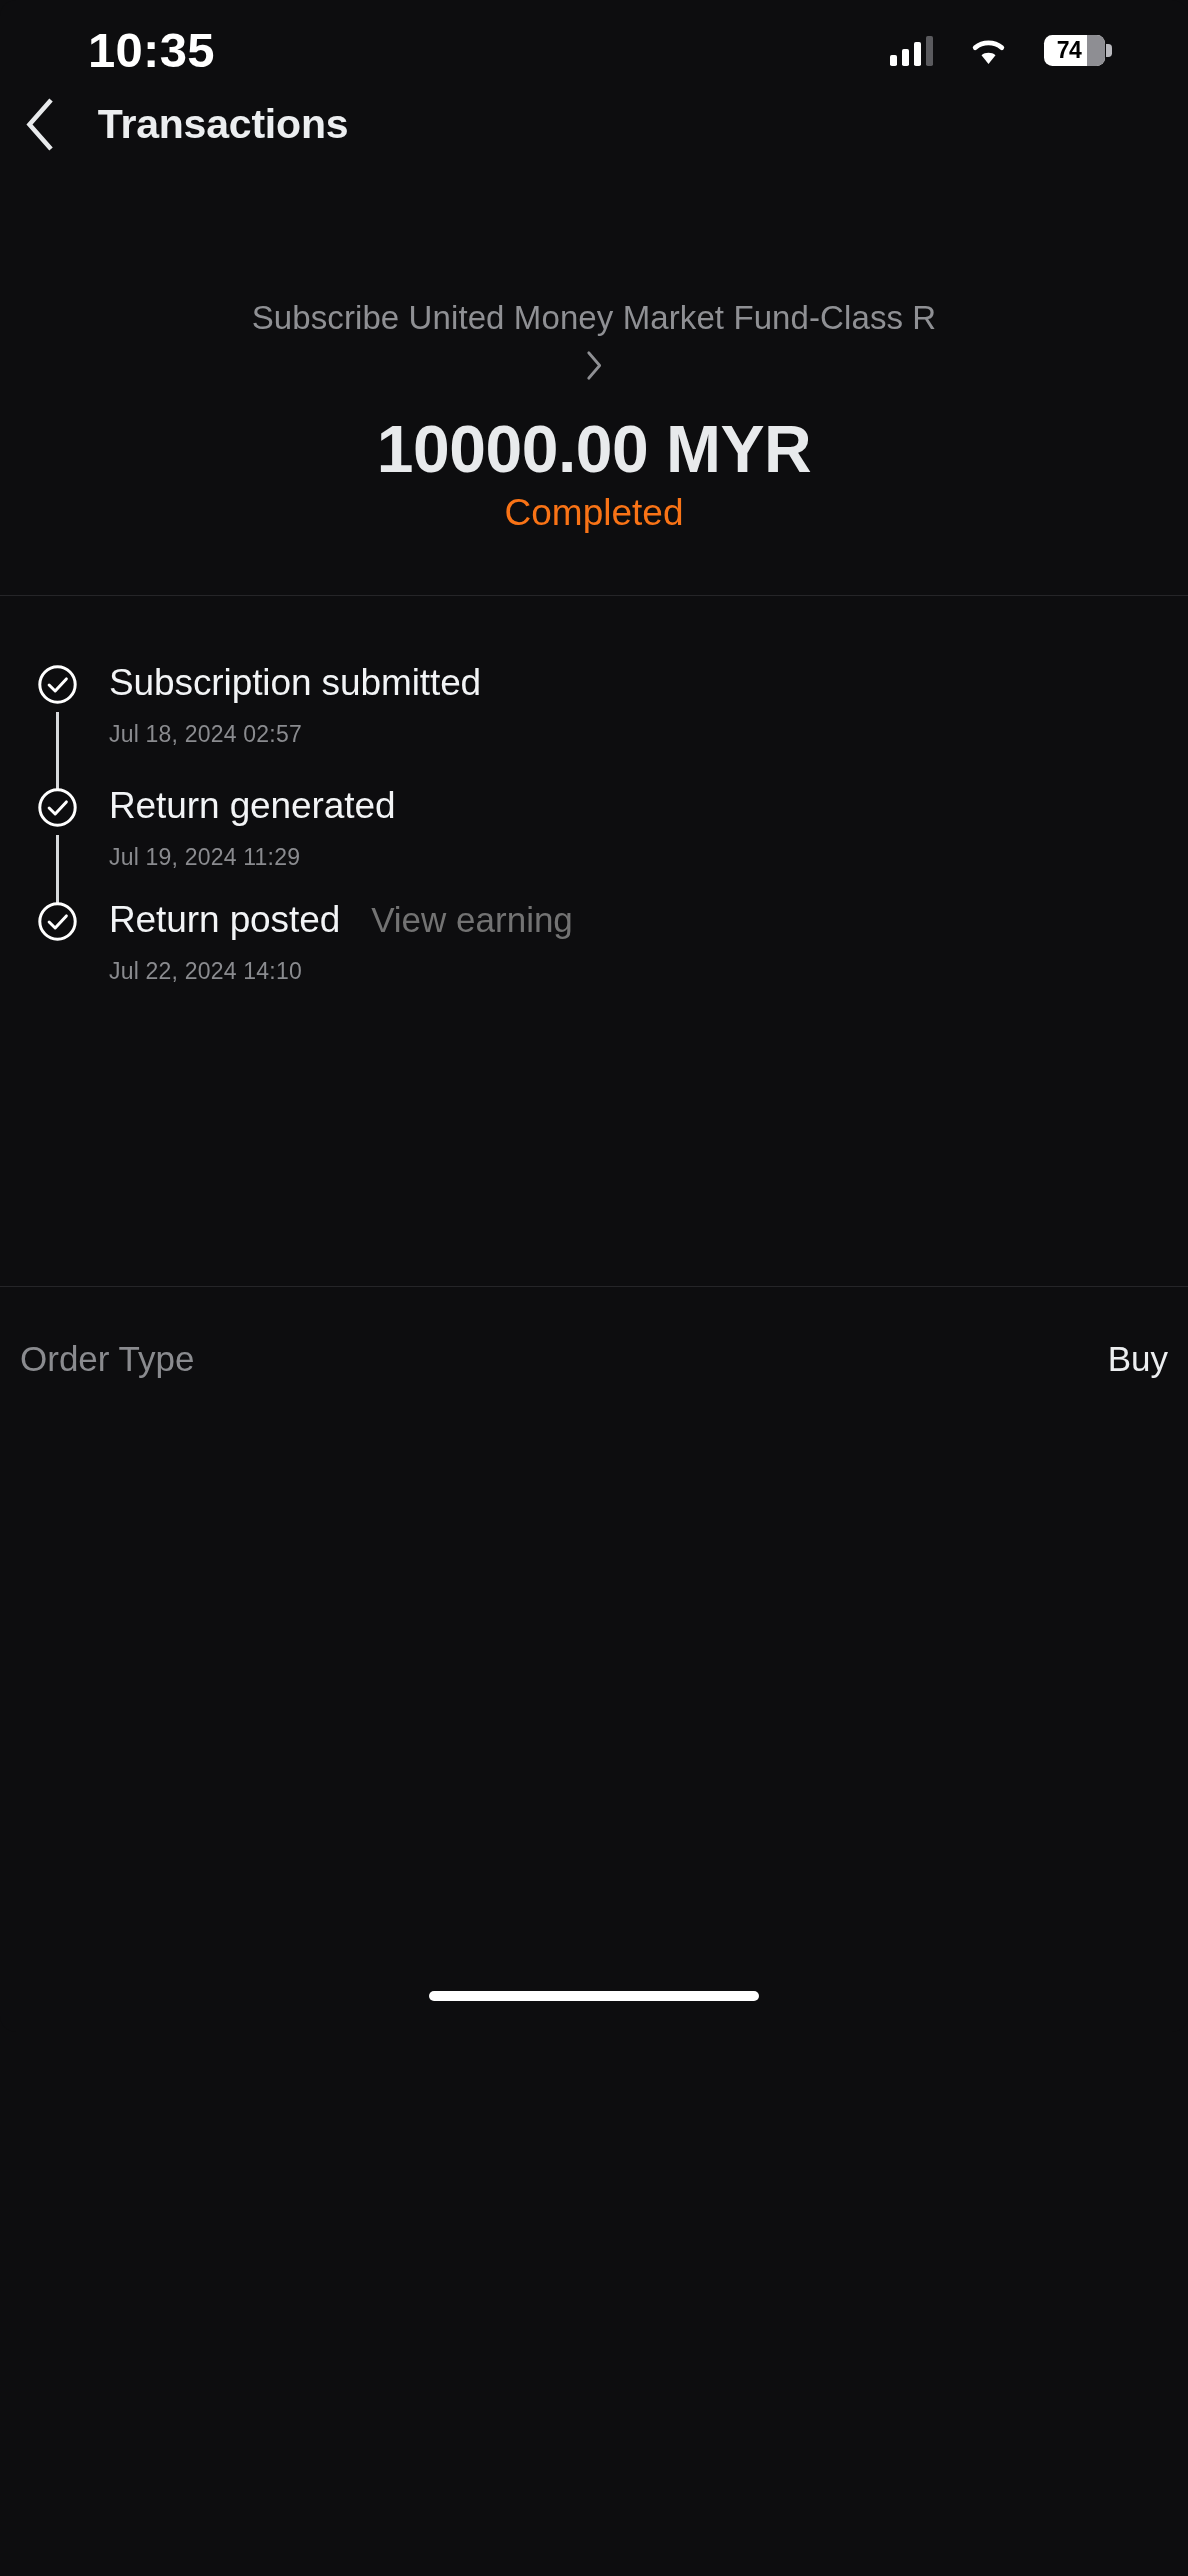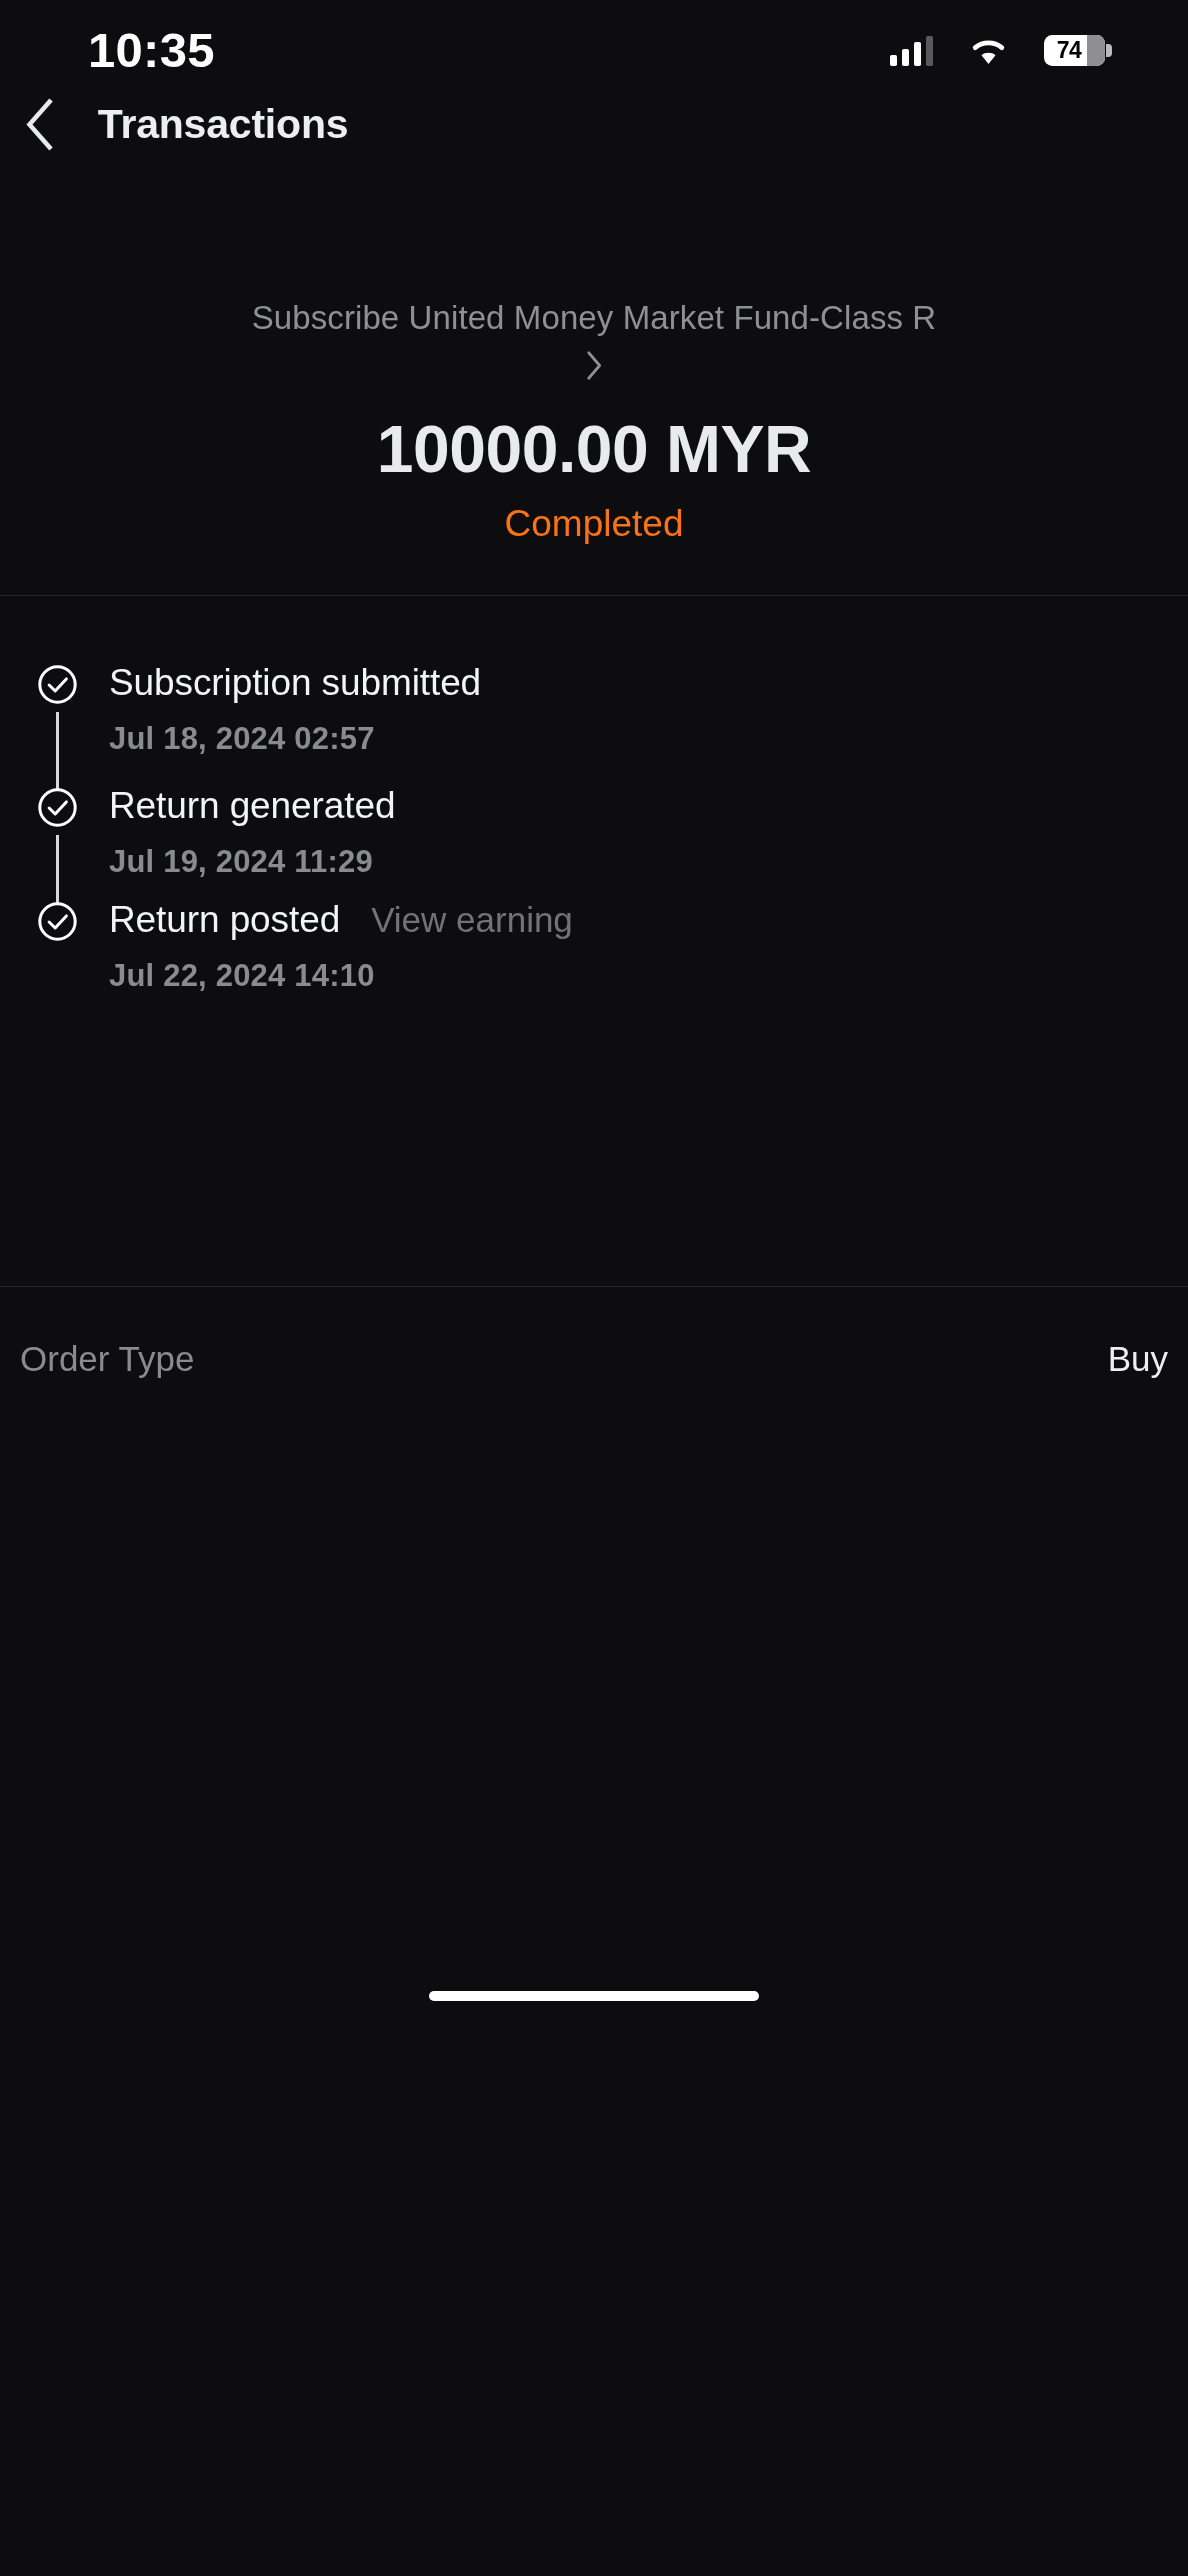--- a/index.html
+++ b/index.html
@@ -76,21 +76,21 @@
   }
   .fund-name {
     color:#8f9094; font-size:33px; font-weight:400; letter-spacing:0.1px;
   }
   .chev-right { display:block; }
   .amount {
     margin-top:29.5px;
     color:#e8eaec; font-size:66px; font-weight:700; letter-spacing:-0.5px;
   }
   .status-text {
-    margin-top:16px;
+    margin-top:5px;
     color:#f97316; font-size:37px; font-weight:400;
   }
 
   
   .divider {
     position:absolute; left:0; width:1188px; height:0.9px; background:#252528;
   }
   .div-1 { top:595px; }
   .div-2 { top:1286px; }
 
@@ -111,21 +111,21 @@
   .step:last-child .step-line { display:none; }
   .step-head { display:flex; align-items:baseline; gap:31px; }
   .step-title {
     color:#f2f4f6; font-size:37px; font-weight:400; letter-spacing:-0.1px;
   }
   .step-link {
     color:#737373; font-size:35px; font-weight:400; cursor:pointer;
   }
   .step-time {
     margin-top:16.6px;
-    color:#8a8b8f; font-size:31px; font-weight:700; letter-spacing:0.2px;
+    color:#8a8b8f; font-size:23px; font-weight:400; letter-spacing:0.2px;
   }
   .step-1 { height:123px; }
   .step-2 { height:114px; }
 
   
   .details {
     position:absolute; top:1333px; left:0; width:1188px; padding:0 20px;
   }
   .detail-row {
     display:flex; align-items:center; justify-content:space-between;

